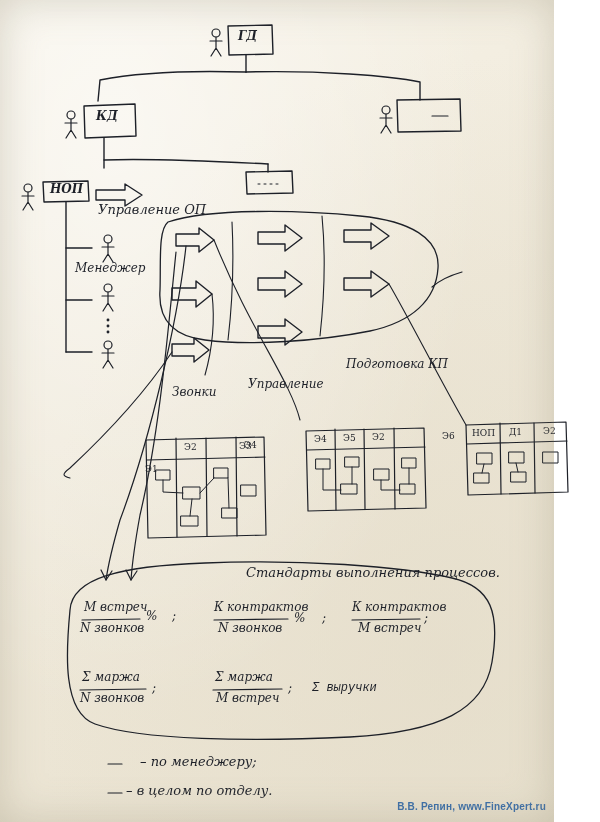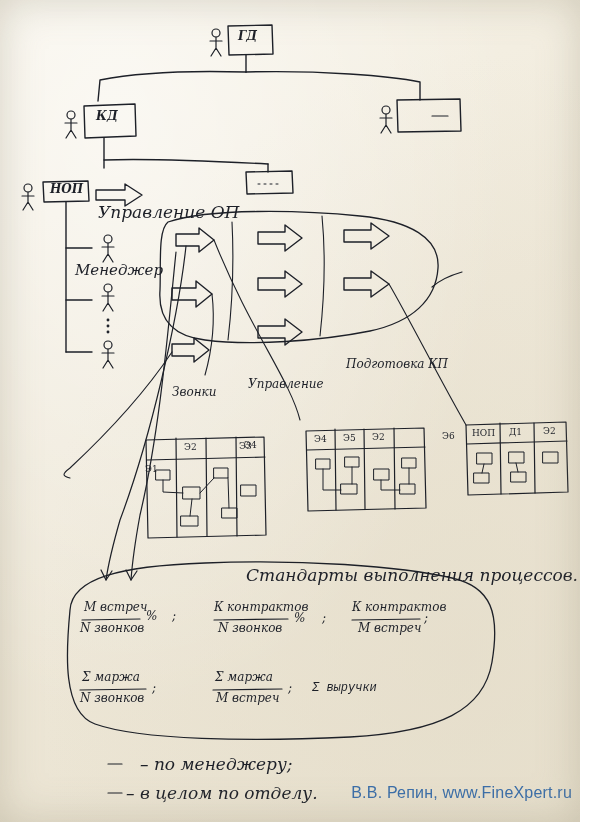--- a/index.html
+++ b/index.html
@@ -8,59 +8,61 @@
     background: #ffffff;
   }
   body {
     width: 600px;
     height: 822px;
     overflow: hidden;
     font-family: "DejaVu Sans", sans-serif;
   }
   #sheet {
     position: relative;
-    width: 580px;
+    width: 520px;
     height: 822px;
     background: #f5f1e6;
     background-image:
       radial-gradient(ellipse at 20% 15%, rgba(255,255,255,0.55), rgba(255,255,255,0) 60%),
       radial-gradient(ellipse at 80% 80%, rgba(226,218,198,0.55), rgba(255,255,255,0) 65%),
       linear-gradient(160deg, #f7f3e8 0%, #efe9da 45%, #e9e2d0 100%);
+    padding-left: 34px;
   }
   #sheet::after {
     content: "";
     position: absolute;
     inset: 0;
     pointer-events: none;
     box-shadow: inset 0 0 40px rgba(150,140,115,0.35);
   }
   .canvas {
     position: absolute;
     inset: 0;
   }
   .credit {
     position: absolute;
     right: 8px;
-    bottom: 20px;
+    bottom: 10px;
     font-family: "Liberation Sans", sans-serif;
-    font-size: 16px;
+    font-size: 10px;
     color: #3b6ea8;
     letter-spacing: 0.2px;
+    font-weight: bold;
   }
   .lbl {
     position: absolute;
     font-family: "DejaVu Serif", serif;
     font-style: italic;
     color: #1d2028;
     white-space: nowrap;
     line-height: 1.15;
   }
-  .lbl.small { font-size: 15px; }
+  .lbl.small { font-size: 12px; }
   .lbl.mid { font-size: 12px; }
-  .lbl.big { font-size: 17px; }
+  .lbl.big { font-size: 13px; }
   .gridlabel {
     position: absolute;
     font-family: "DejaVu Serif", serif;
     font-size: 9px;
     color: #1d2028;
   }
 </style>
 </head>
 <body>
 

